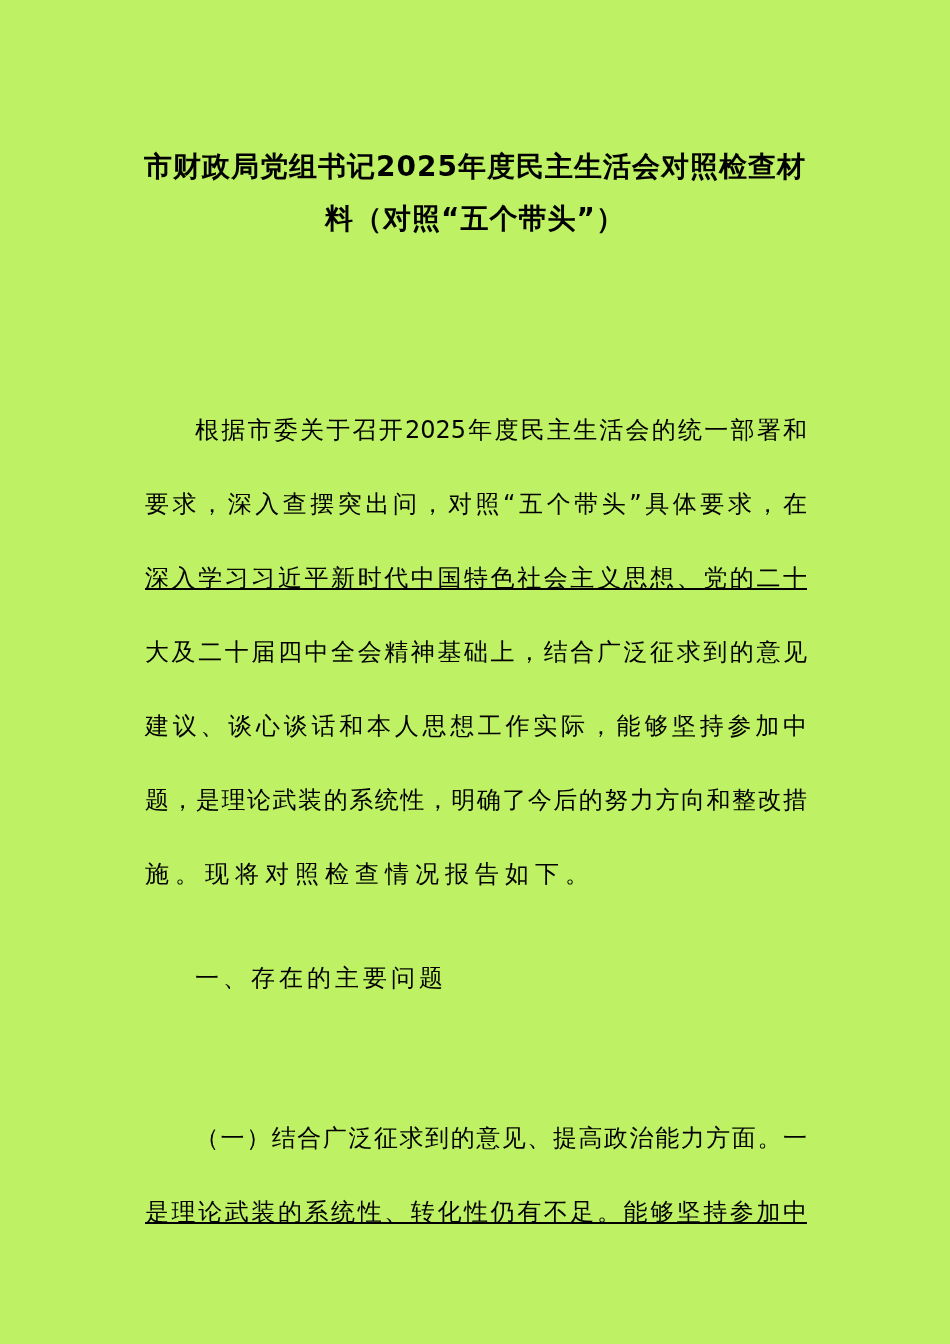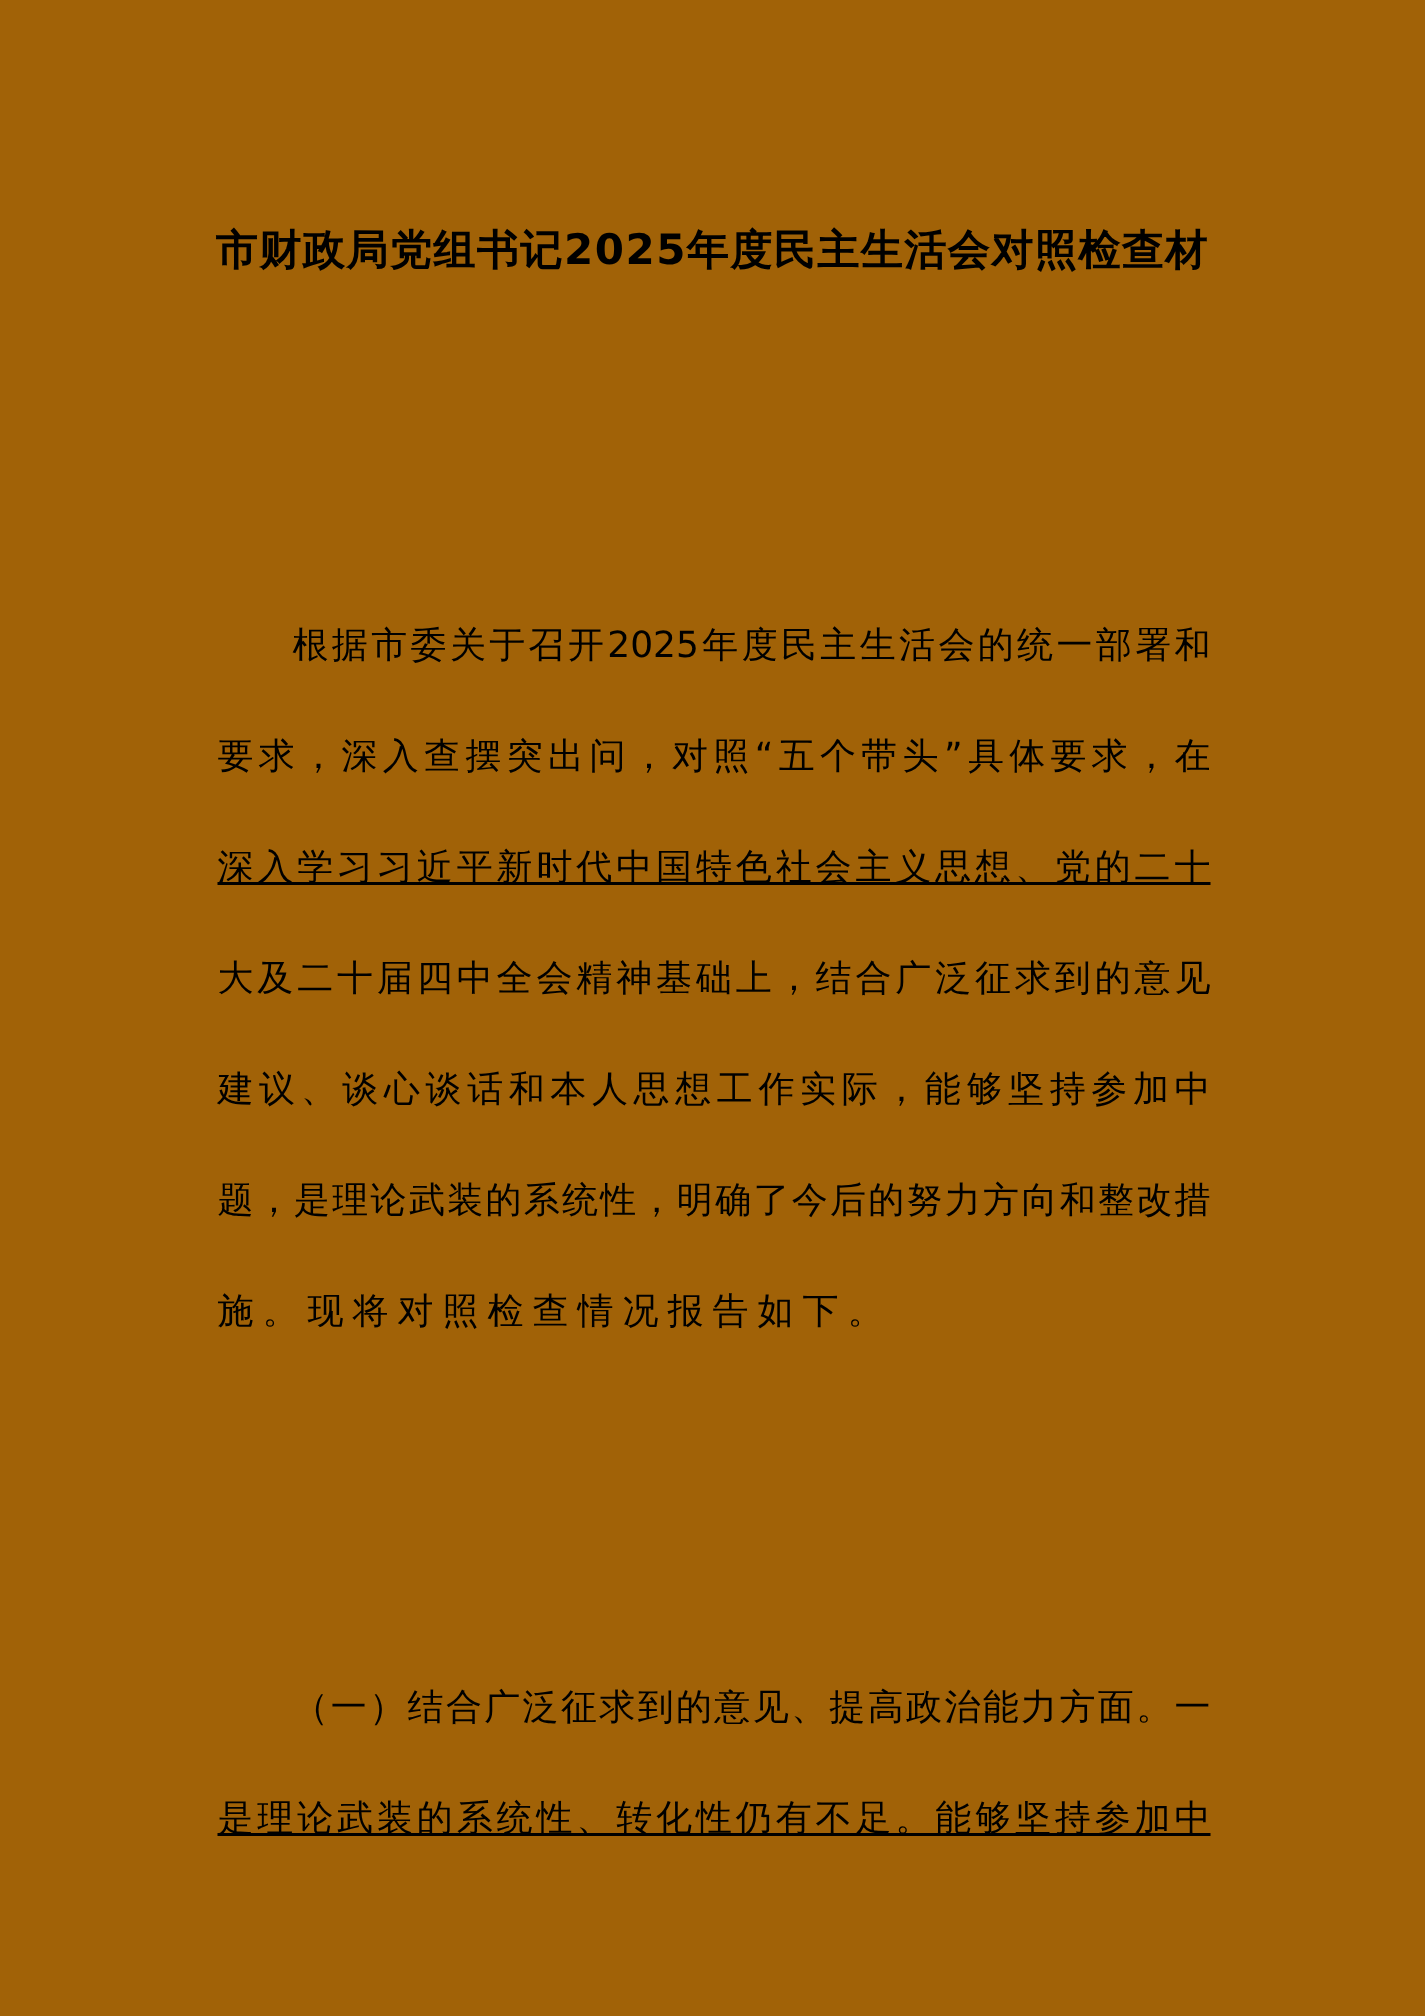--- a/index.html
+++ b/index.html
@@ -1,42 +1,44 @@
 <!DOCTYPE html>
 <html><head>
 <meta charset="utf-8">
 <style>
   html, body { margin: 0; padding: 0; background: #ffffff; }
   body { width: 950px; height: 1344px; position: relative; overflow: hidden;
          font-family: "DejaVu Sans", "Liberation Sans", sans-serif; color: #000; }
-  .page { position: absolute; left: 0; top: 0; width: 950px; height: 1344px; background: #a16207; }
+  .page { position: absolute; left: 0; top: 0; width: 950px; height: 1344px; background: #bef264; }
   .title-line { position: absolute; left: 0; width: 950px; text-align: center;
                 font-weight: bold; font-size: 28px; letter-spacing: 1px; white-space: nowrap; }
   .line { position: absolute; left: 145px; width: 662px; font-size: 24px; white-space: nowrap;
           text-align: justify; text-align-last: justify; letter-spacing: 0; margin-top: 28px; }
   .line.last { text-align-last: left; }
   .line.indent { left: 195px; width: 612px; }
   .heading { position: absolute; left: 195px; font-size: 24px; white-space: nowrap; letter-spacing: 4px; }
 </style>
 </head>
 <body>
 
 <div class="page">
 
   <div class="title-line" style="top:148px;">市财政局党组书记2025年度民主生活会对照检查材</div>
+  <div class="title-line" style="top:200px;">料（对照“五个带头”）</div>
 
   <div>
     <div class="line indent" style="top:386px;">根据市委关于召开2025年度民主生活会的统一部署和</div>
     <div class="line" style="top:460px;">要求，深入查摆突出问，对照“五个带头”具体要求，在</div>
     <div class="line" style="top:534px;text-decoration:underline;">深入学习习近平新时代中国特色社会主义思想、党的二十</div>
     <div class="line" style="top:608px;">大及二十届四中全会精神基础上，结合广泛征求到的意见</div>
     <div class="line" style="top:682px;">建议、谈心谈话和本人思想工作实际，能够坚持参加中</div>
     <div class="line" style="top:756px;">题，是理论武装的系统性，明确了今后的努力方向和整改措</div>
     <div class="line last" style="top:830px; letter-spacing:6px;">施。现将对照检查情况报告如下。</div>
   </div>
 
+  <div class="heading" style="top:962px;">一、存在的主要问题</div>
 
   <div>
     <div class="line indent" style="top:1094px;">（一）结合广泛征求到的意见、提高政治能力方面。一</div>
     <div class="line" style="top:1168px;text-decoration:underline;">是理论武装的系统性、转化性仍有不足。能够坚持参加中</div>
   </div>
 
 </div>
 
 </body></html>

